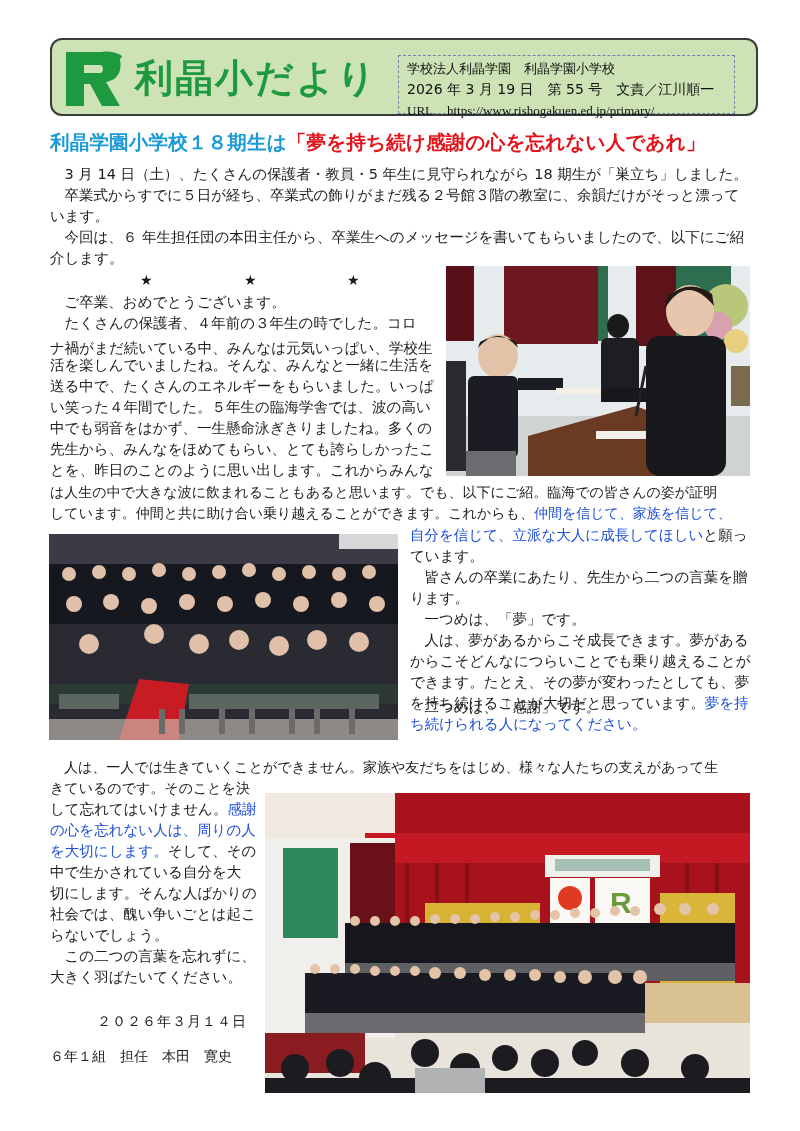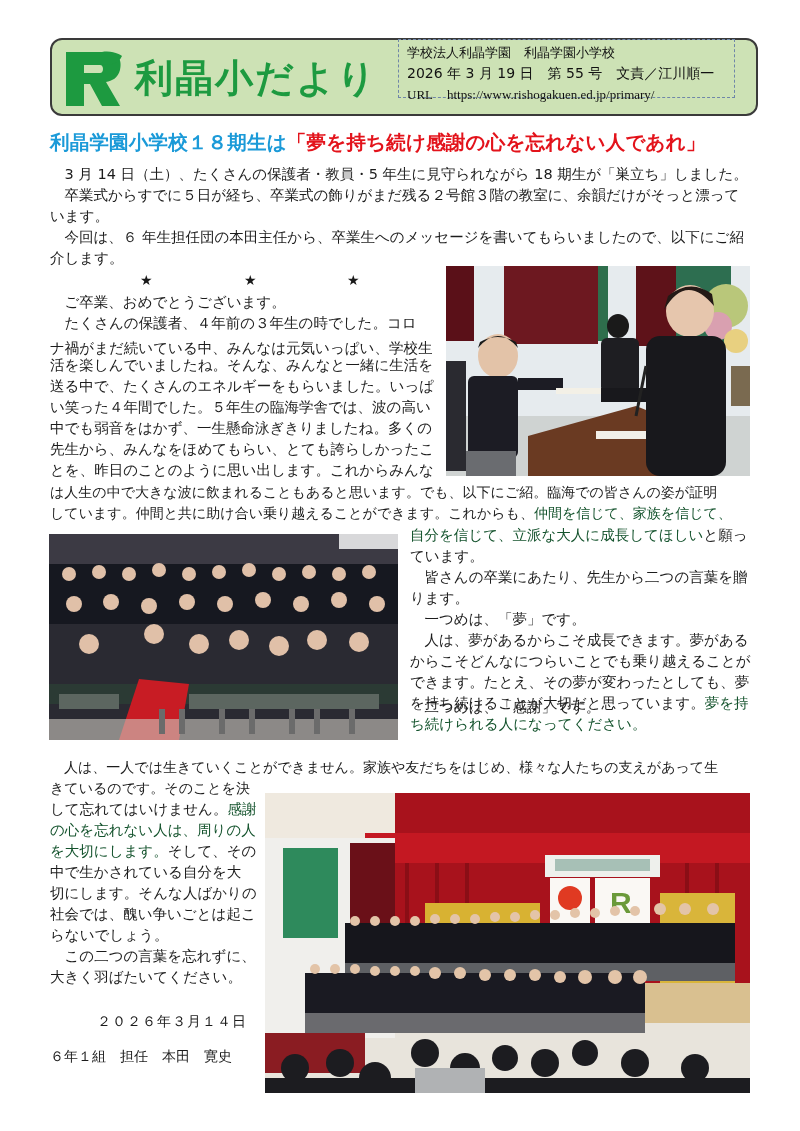--- a/index.html
+++ b/index.html
@@ -6,33 +6,33 @@
   body { width:800px; height:1131px; position:relative; overflow:hidden;
          font-family:"DejaVu Sans", "Liberation Sans", sans-serif; color:#1a1a1a; }
   .abs { position:absolute; }
 
   
   .masthead { left:50px; top:38px; width:708px; height:78px; background:#cde2b5;
               border:2px solid #3a3a3a; border-radius:12px; box-sizing:border-box; }
   .logo-r { left:62px; top:48px; width:62px; height:62px; }
   .logo-title { left:135px; top:50px; font-size:38px; font-weight:bold; color:#1d9a40;
                 letter-spacing:2px; line-height:56px; white-space:nowrap; }
-  .info-box { left:398px; top:39px; width:337px; height:59px; border:1.5px dashed #6f86a8;
+  .info-box { left:398px; top:55px; width:337px; height:59px; border:1.5px dashed #6f86a8;
               box-sizing:border-box; padding:2px 8px; }
   .info-line { font-size:13px; line-height:21px; white-space:nowrap; color:#111; }
   .info-line.url { font-family:"Liberation Serif", "DejaVu Serif", serif; font-size:13px; }
 
   
   .headline { left:50px; top:129px; font-size:19.5px; font-weight:bold; white-space:nowrap; line-height:28px; letter-spacing:0.2px; }
   .headline .blue { color:#1b9ad8; }
   .headline .red { color:#e3131b; }
 
   
   .line { font-size:14.5px; line-height:21px; white-space:nowrap; color:#1c1c1c; }
-  .red-text { color:#14532d; }
+  .red-text { color:#1d4ed8; }
   .stars { font-size:14px; }
 
   
   .photo { overflow:hidden; }
 </style>
 </head>
 <body>
 
 <div class="abs masthead"></div>
 <svg class="abs logo-r" viewBox="0 0 62 62">

